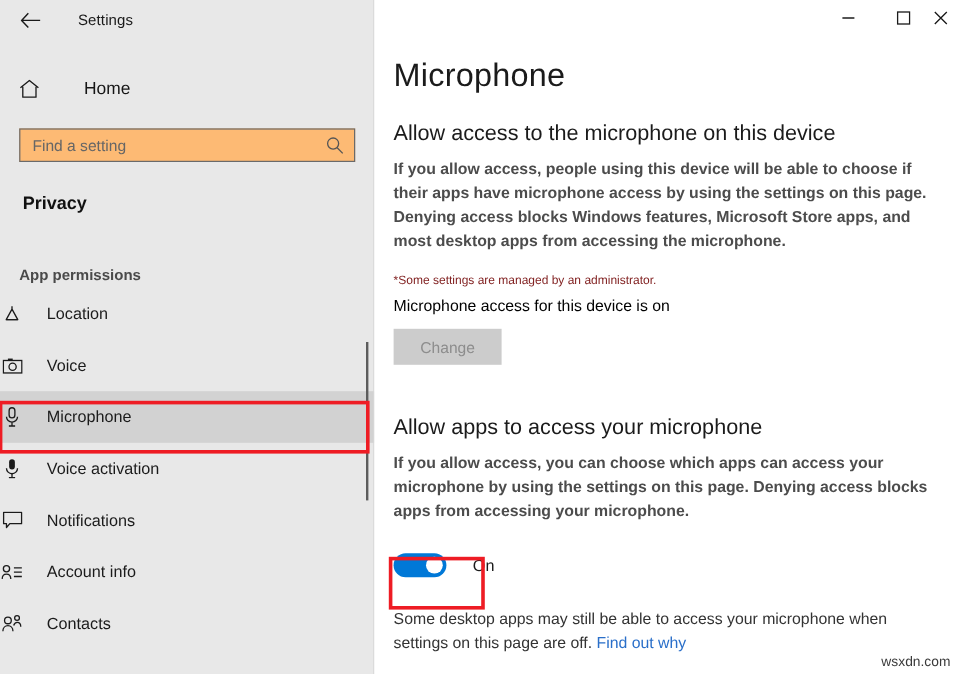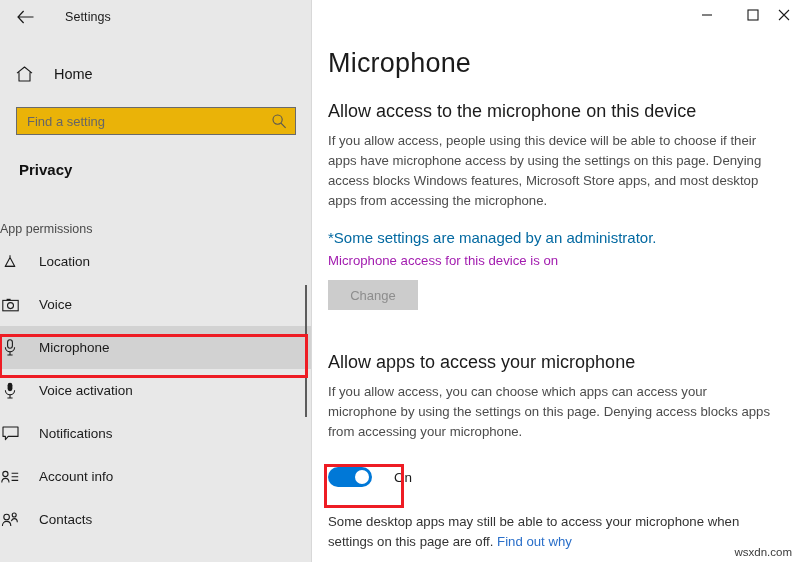--- a/index.html
+++ b/index.html
@@ -45,27 +45,27 @@
 
   .home-row {
     display:flex; align-items:center;
     height:34px;
     padding-left:16px;
     margin-top:24px;
     cursor:pointer;
   }
   .home-row .ico { width:22px; display:flex; align-items:center; }
   .home-row .lbl {
-    font-size:14.5px; color:#161616; margin-left:16px;
+    font-size:14.5px; color:#161616; margin-left:32px;
   }
 
   .search-wrap {
     margin:16px 16px 0 16px;
     height:28px;
-    background:#eab308;
+    background:#fdba74;
     border:1px solid #6a6a6a;
     display:flex; align-items:center;
     padding:0 8px 0 10px;
   }
   .search-wrap input {
     flex:1;
     border:none; outline:none; background:transparent;
     font-family:"Liberation Sans", sans-serif;
     font-size:13px;
     color:#222;
@@ -76,21 +76,23 @@
   .section-title {
     font-size:15px;
     font-weight:bold;
     color:#111;
     padding-left:19px;
     margin-top:26px;
   }
   .group-label {
     font-size:12.5px;
     color:#4a4a4a;
+    padding-left:16px;
     margin-top:44px;
+    font-weight:bold;
   }
 
   .nav-list { margin-top:4px; }
   .nav-item {
     position:relative;
     display:flex;
     align-items:center;
     height:43px;
     cursor:pointer;
   }
@@ -155,29 +157,30 @@
     font-weight:normal;
     color:#1b1b1b;
     margin-top:22px;
   }
   .body-text {
     font-size:13.2px;
     line-height:20px;
     color:#4c4c4c;
     margin-top:9px;
     max-width:450px;
+    font-weight:bold;
   }
   .admin-note {
-    font-size:15px;
-    color:#0369a1;
+    font-size:10px;
+    color:#7f1d1d;
     margin-top:18px;
   }
   .status-line {
     font-size:13.2px;
-    color:#a21caf;
+    color:#000000;
     margin-top:7px;
   }
   .change-btn {
     margin-top:12px;
     width:90px; height:30px;
     background:#cccccc;
     border:none;
     color:#8d8d8d;
     font-family:"Liberation Sans", sans-serif;
     font-size:13px;

